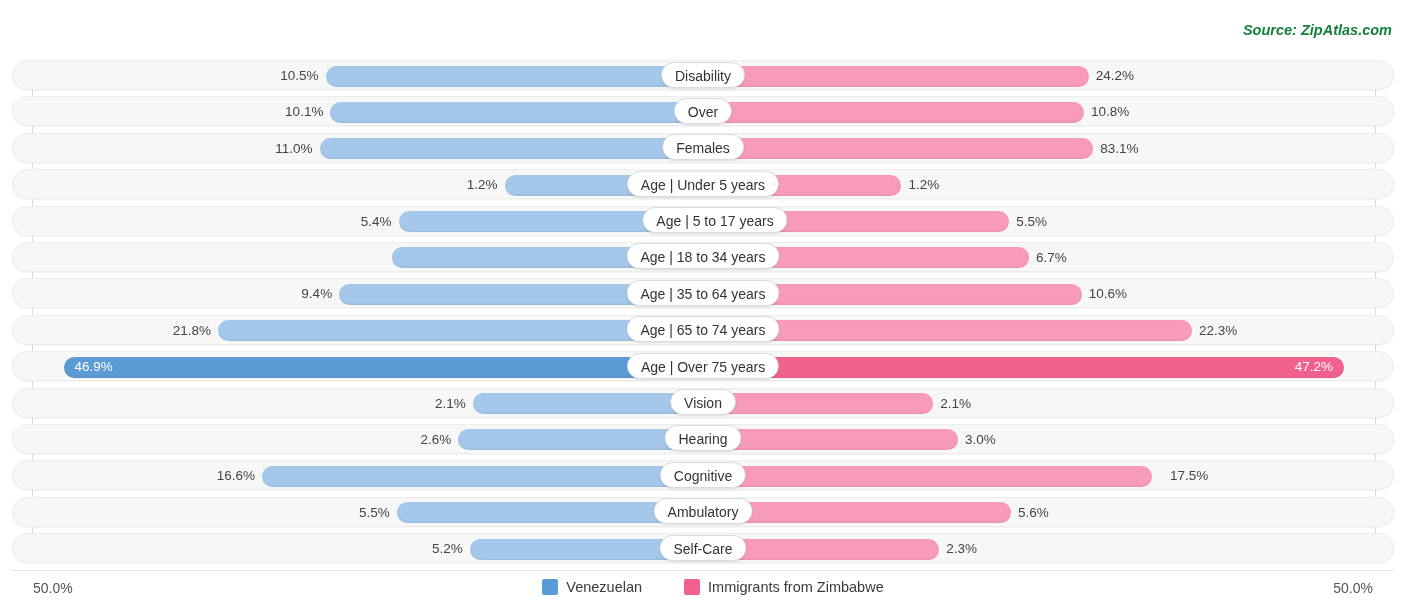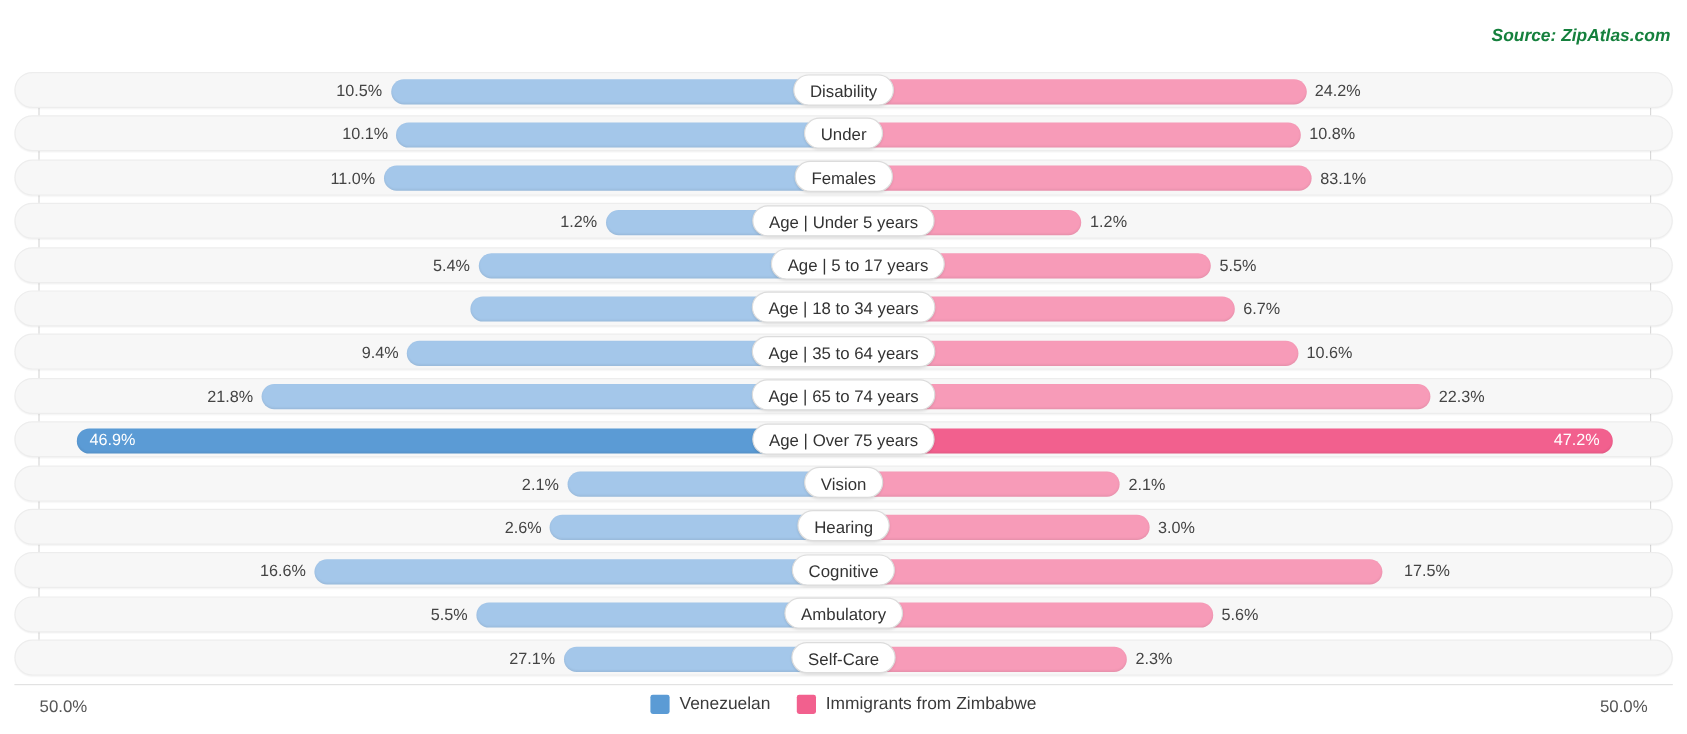--- a/index.html
+++ b/index.html
@@ -96,21 +96,21 @@
   }
   .axis-min,.axis-max{
     position:absolute;top:10px;font-size:14px;color:#555;
   }
   .axis-min{left:33px;}
   .axis-max{right:33px;}
   .legend{
     position:absolute;left:0;right:0;top:9px;
     display:flex;justify-content:center;align-items:center;gap:22px;
   }
-  .legend-item{display:flex;align-items:flex-end;gap:8px;}
+  .legend-item{display:flex;align-items:flex-end;gap:8px;margin-left:20px;}
   .swatch{width:16px;height:16px;border-radius:2px;display:block;}
   .legend-label{font-size:14.5px;color:#3b3b3b;white-space:nowrap;}
   .top-rule{
     position:absolute;left:12px;right:12px;top:0;height:1px;background:#e2e2e2;
   }
 </style>
 </head>
 <body>
 
 <div class="header">
@@ -128,21 +128,21 @@
         <div class="val val-left" style="right: 1087.47px;">10.5%</div>
         <div class="val val-right" style="left: 1095.7px;">24.2%</div>
         <div class="pill" style="left: 703px;">Disability</div>
       </div>
       <div class="row">
         <div class="row-bg"></div>
         <div class="bar bar-left" style="left: 330.376px; width: 372.624px;"></div>
         <div class="bar bar-right" style="left: 703px; width: 381.034px;"></div>
         <div class="val val-left" style="right: 1082.62px;">10.1%</div>
         <div class="val val-right" style="left: 1091.03px;">10.8%</div>
-        <div class="pill" style="left: 703px;">Under</div>
+        <div class="pill" style="left: 703px;">Over</div>
       </div>
       <div class="row">
         <div class="row-bg"></div>
         <div class="bar bar-left" style="left: 319.622px; width: 383.378px;"></div>
         <div class="bar bar-right" style="left: 703px; width: 390.266px;"></div>
         <div class="val val-left" style="right: 1093.38px;">11.0%</div>
         <div class="val val-right" style="left: 1100.27px;">83.1%</div>
         <div class="pill" style="left: 703px;">Females</div>
       </div>
       <div class="row">
@@ -222,21 +222,21 @@
         <div class="bar bar-left" style="left: 396.753px; width: 306.247px;"></div>
         <div class="bar bar-right" style="left: 703px; width: 307.981px;"></div>
         <div class="val val-left" style="right: 1016.25px;">5.5%</div>
         <div class="val val-right" style="left: 1017.98px;">5.6%</div>
         <div class="pill" style="left: 703px;">Ambulatory</div>
       </div>
       <div class="row">
         <div class="row-bg"></div>
         <div class="bar bar-left" style="left: 469.665px; width: 233.335px;"></div>
         <div class="bar bar-right" style="left: 703px; width: 236.263px;"></div>
-        <div class="val val-left" style="right: 943.335px;">27.1%</div>
+        <div class="val val-left" style="right: 943.335px;">5.2%</div>
         <div class="val val-right" style="left: 946.263px;">2.3%</div>
         <div class="pill" style="left: 703px;">Self-Care</div>
       </div>
     </div>
 </div>
 
 <div class="footer">
   <div class="top-rule"></div>
   <div class="axis-min">50.0%</div>
   <div class="axis-max">50.0%</div>

